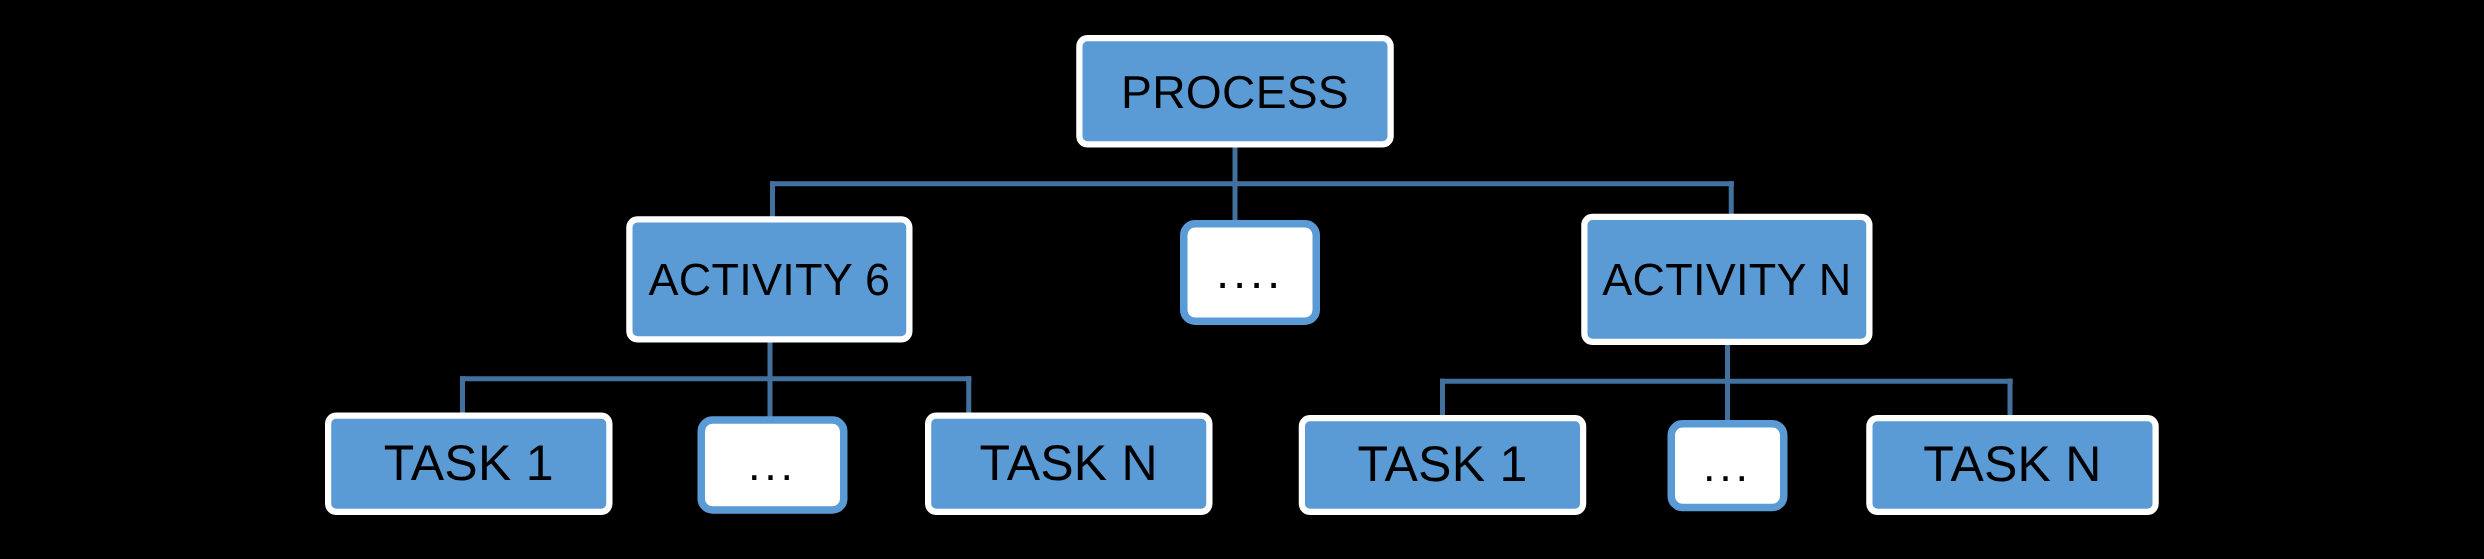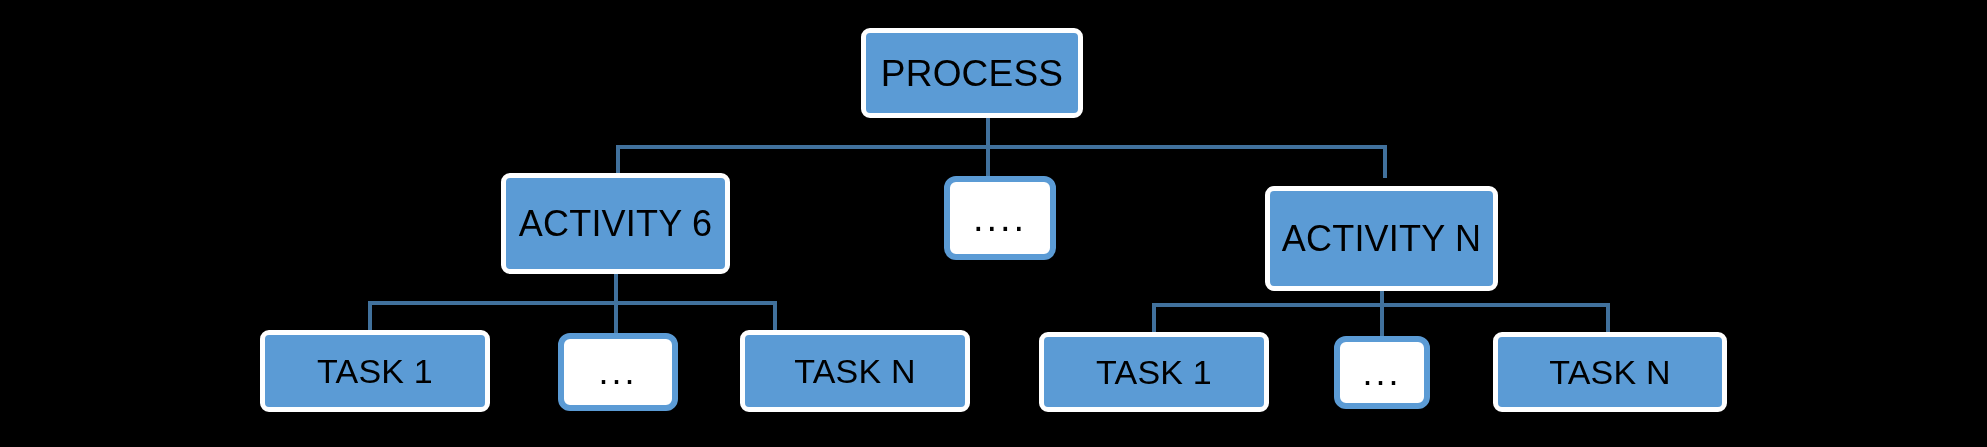--- a/index.html
+++ b/index.html
@@ -48,21 +48,21 @@
     background: #FFFFFF;
     border: 6px solid #5B9BD5;
     color: #000000;
     border-radius: 12px;
   }
   .node .label {
     display: block;
   }
   .lvl-1 { font-size: 37px; }
   .lvl-2 { font-size: 36px; }
-  .lvl-3 { font-size: 34px; }
+  .lvl-3 { font-size: 40px; }
   .dots-lg { font-size: 38px; letter-spacing: 3px; }
   .dots-sm { font-size: 36px; letter-spacing: 3px; }
 </style>
 </head>
 <body>
 
 <div id="canvas">
 
   <div class="line v" style="left:986px; top:113px; height:36px;"></div>
   <div class="line h" style="left:616px; top:145px; width:771px;"></div>
@@ -75,33 +75,33 @@
   <div class="line v" style="left:368px; top:301px; height:36px;"></div>
   <div class="line v" style="left:614px; top:301px; height:36px;"></div>
   <div class="line v" style="left:773px; top:301px; height:36px;"></div>
 
   <div class="line v" style="left:1380px; top:271px; height:36px;"></div>
   <div class="line h" style="left:1152px; top:303px; width:458px;"></div>
   <div class="line v" style="left:1152px; top:303px; height:36px;"></div>
   <div class="line v" style="left:1380px; top:303px; height:36px;"></div>
   <div class="line v" style="left:1606px; top:303px; height:36px;"></div>
 
-  <div class="node filled lvl-1" style="left:861px; top:28px; width:222px; height:90px;">
+  <div class="node filled lvl-1" style="left:861px; top:28px; width:254px; height:90px;">
     <span class="label">PROCESS</span>
   </div>
 
   <div class="node filled lvl-2" style="left:501px; top:173px; width:229px; height:101px;">
     <span class="label">ACTIVITY 6</span>
   </div>
 
   <div class="node hollow dots-lg" style="left:944px; top:176px; width:112px; height:84px;">
     <span class="label">....</span>
   </div>
 
-  <div class="node filled lvl-2" style="left:1265px; top:186px; width:233px; height:105px;">
+  <div class="node filled lvl-2" style="left:1265px; top:171px; width:233px; height:105px;">
     <span class="label">ACTIVITY N</span>
   </div>
 
   <div class="node filled lvl-3" style="left:260px; top:330px; width:230px; height:82px;">
     <span class="label">TASK 1</span>
   </div>
 
   <div class="node hollow dots-sm" style="left:558px; top:333px; width:120px; height:78px;">
     <span class="label">...</span>
   </div>

